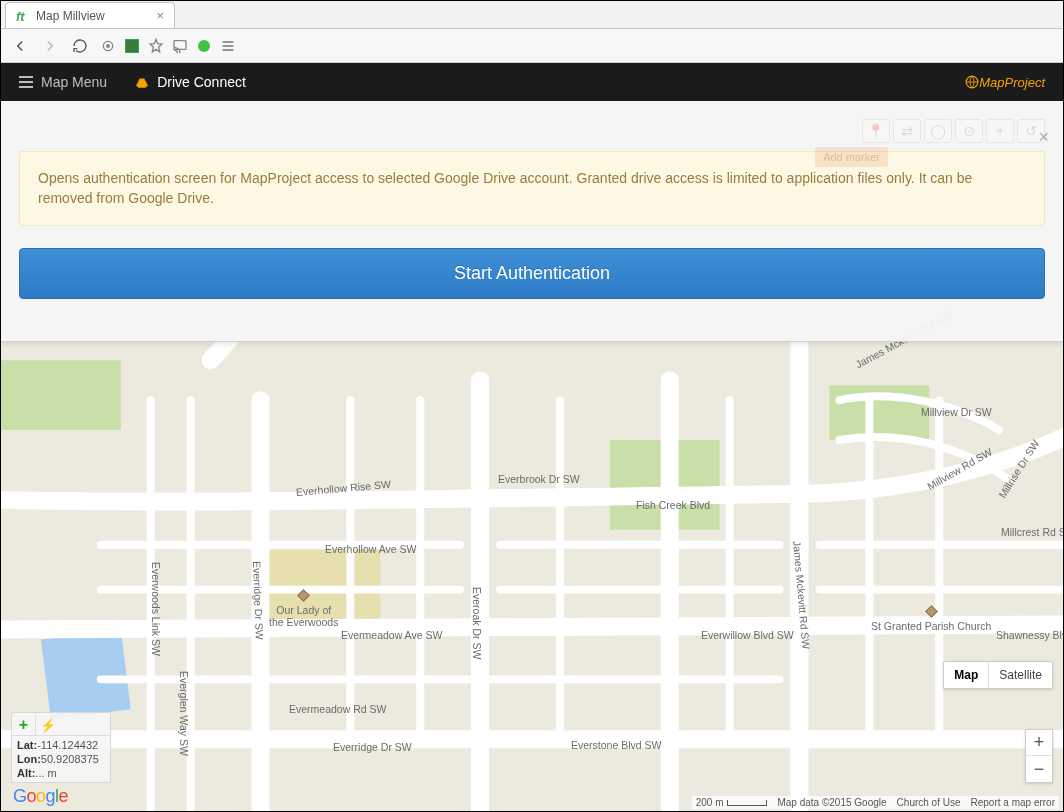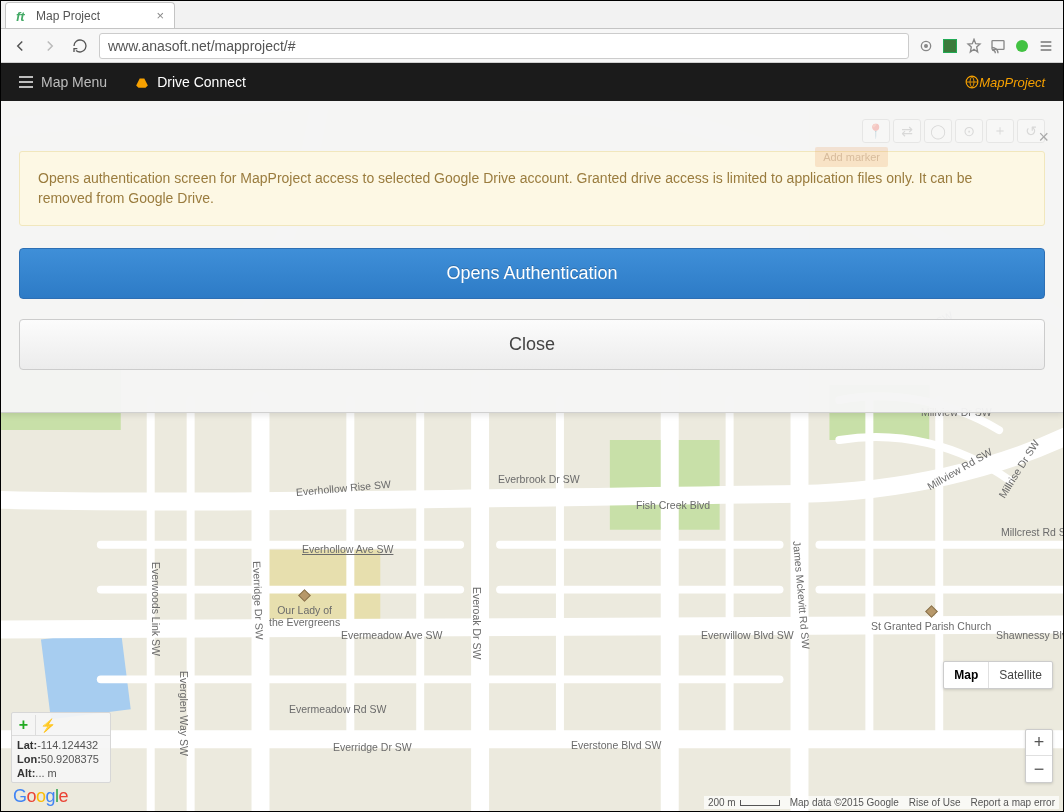--- a/index.html
+++ b/index.html
@@ -87,44 +87,41 @@
   .btn-default { background: linear-gradient(#fcfcfc,#ececec); color: #444; border: 1px solid #ccc; }
 </style>
 </head>
 <body>
 
 <div class="browser-frame">
 
   <div class="tab-strip">
     <div class="tab">
       <span class="favicon">ft</span>
-      <span>Map Project</span>
+      <span>Map Millview</span>
       <span class="tab-close">×</span>
     </div>
   </div>
 
   <div class="addr-bar">
     <div class="nav-btn">
       <svg viewBox="0 0 24 24" width="18" height="18" fill="none" stroke="#555" stroke-width="2">
           <path d="M15 6l-6 6 6 6"></path>
         </svg>
     </div>
     <div class="nav-btn disabled">
       <svg viewBox="0 0 24 24" width="18" height="18" fill="none" stroke="#bbb" stroke-width="2">
           <path d="M9 6l6 6-6 6"></path>
         </svg>
     </div>
     <div class="nav-btn">
       <svg viewBox="0 0 24 24" width="16" height="16" fill="none" stroke="#555" stroke-width="2">
           <path d="M3 12a9 9 0 1 1 3 6.7"></path>
           <path d="M3 21v-5h5"></path>
         </svg>
-    </div>
-    <div class="url-box">
-      <span class="url-text">www.anasoft.net/mapproject/#</span>
     </div>
     <div class="addr-right">
       <div class="ico target-icon">
           <svg viewBox="0 0 24 24" fill="none" stroke="#888" stroke-width="2">
             <circle cx="12" cy="12" r="7"></circle>
             <circle cx="12" cy="12" r="2" fill="#888"></circle>
           </svg>
         </div>
       <div class="ico">
           <span class="ext-green"></span>
@@ -216,21 +213,21 @@
           <path d="M820 445 L1064 445"></path>
           <path d="M820 490 L1064 490"></path>
           <path d="M100 580 L780 580"></path>
           <path d="M840 300 C 890 290, 950 300, 1000 330"></path>
           <path d="M840 340 C 900 330, 960 345, 1010 380"></path>
         </g>
       </svg>
 
       <div class="street-labels" id="street-labels">
           <span style="left: 295px; top: 385px; transform: rotate(-5deg);">Everhollow Rise SW</span>
-          <span style="left: 301px; top: 442px; transform: rotate(0deg); text-decoration: underline;">Everhollow Ave SW</span>
+          <span style="left: 324px; top: 442px; transform: rotate(0deg);">Everhollow Ave SW</span>
           <span style="left: 340px; top: 528px; transform: rotate(0deg);">Evermeadow Ave SW</span>
           <span style="left: 497px; top: 372px; transform: rotate(0deg);">Everbrook Dr SW</span>
           <span style="left: 288px; top: 602px; transform: rotate(0deg);">Evermeadow Rd SW</span>
           <span style="left: 332px; top: 640px; transform: rotate(0deg);">Everridge Dr SW</span>
           <span style="left: 635px; top: 398px; transform: rotate(0deg);">Fish Creek Blvd</span>
           <span style="left: 700px; top: 528px; transform: rotate(0deg);">Everwillow Blvd SW</span>
           <span style="left: 920px; top: 305px; transform: rotate(0deg);">Millview Dr SW</span>
           <span style="left: 927px; top: 380px; transform: rotate(-30deg);">Millview Rd SW</span>
           <span style="left: 1000px; top: 390px; transform: rotate(-58deg);">Millrise Dr SW</span>
           <span style="left: 1000px; top: 425px; transform: rotate(0deg);">Millcrest Rd SW</span>
@@ -238,21 +235,21 @@
           <span style="left: 570px; top: 638px; transform: rotate(0deg);">Everstone Blvd SW</span>
           <span style="left: 183px; top: 564px; transform: rotate(90deg);">Everglen Way SW</span>
           <span style="left: 155px; top: 455px; transform: rotate(90deg);">Everwoods Link SW</span>
           <span style="left: 256px; top: 454px; transform: rotate(88deg);">Everridge Dr SW</span>
           <span style="left: 476px; top: 480px; transform: rotate(90deg);">Everoak Dr SW</span>
           <span style="left: 796px; top: 434px; transform: rotate(85deg);">James Mckevitt Rd SW</span>
           <span style="left: 855px; top: 258px; transform: rotate(-28deg);">James Mckevitt Rd SW</span>
         </div>
       <div id="pois">
           <div class="poi" style="left: 268px; top: 490px;"><span class="poi-icon"></span><div style="white-space: pre;">Our Lady of
-the Evergreens</div></div>
+the Everwoods</div></div>
           <div class="poi" style="left: 870px; top: 506px;"><span class="poi-icon"></span><div style="white-space: pre;">St Granted Parish Church</div></div>
         </div>
 
       <div class="coord-panel">
         <div class="coord-toolbar">
           <div>
               <span class="plus-green">+</span>
             </div>
           <div>
               <span class="bolt">⚡</span>
@@ -274,37 +271,36 @@
       </div>
 
       <div class="google-logo" id="google-logo"><span>G</span><span>o</span><span>o</span><span>g</span><span>l</span><span>e</span></div>
 
       <div class="map-attrib">
         <div class="scale-bar">
           <span>200 m</span>
           <span class="scale-seg"></span>
         </div>
         <span>Map data ©2015 Google</span>
-        <a>Rise of Use</a>
+        <a>Church of Use</a>
         <a>Report a map error</a>
       </div>
     </div>
 
     <div class="overlay">
       <div class="dim-toolbar">
         <div class="tbtn">📍</div>
         <div class="tbtn">⇄</div>
         <div class="tbtn">◯</div>
         <div class="tbtn">⊙</div>
         <div class="tbtn">＋</div>
         <div class="tbtn">↺</div>
       </div>
       <div class="add-marker-ghost">Add marker</div>
       <span class="close-x">×</span>
 
       <div class="info-box">Opens authentication screen for MapProject access to selected Google Drive account. Granted drive access is limited to application files only. It can be removed from Google Drive.</div>
 
-      <div class="btn btn-primary">Opens Authentication</div>
-      <div class="btn btn-default">Close</div>
+      <div class="btn btn-primary">Start Authentication</div>
     </div>
 
   </div>
 </div>
 
 </body></html>

